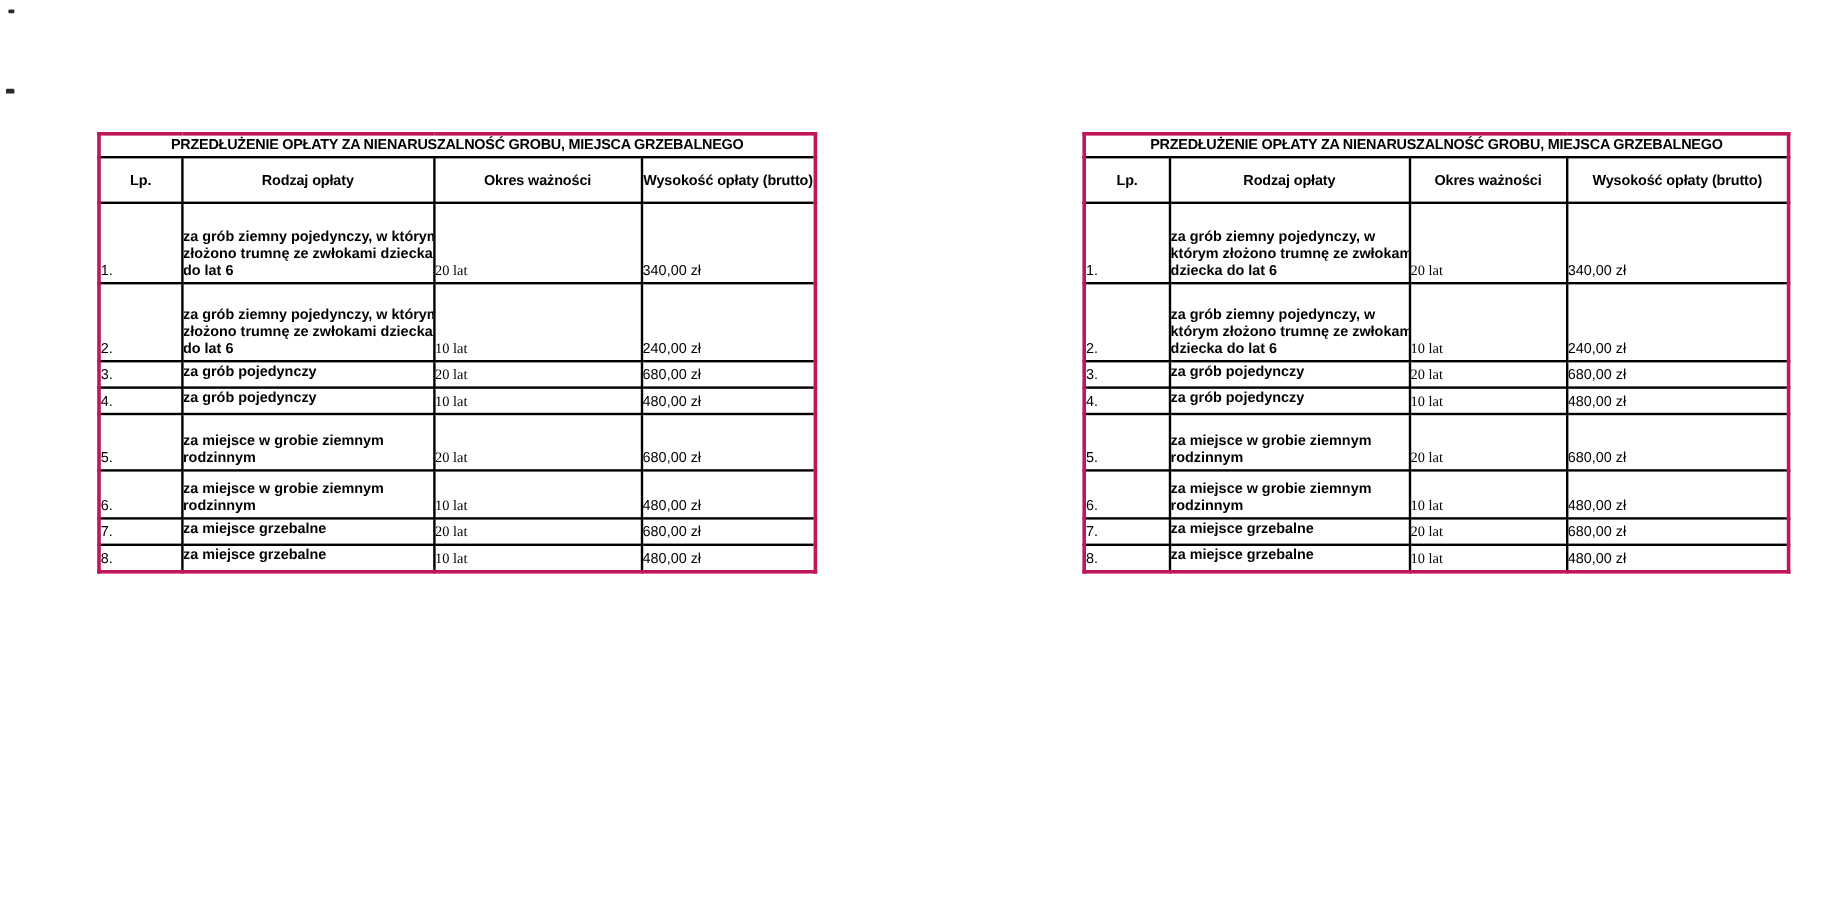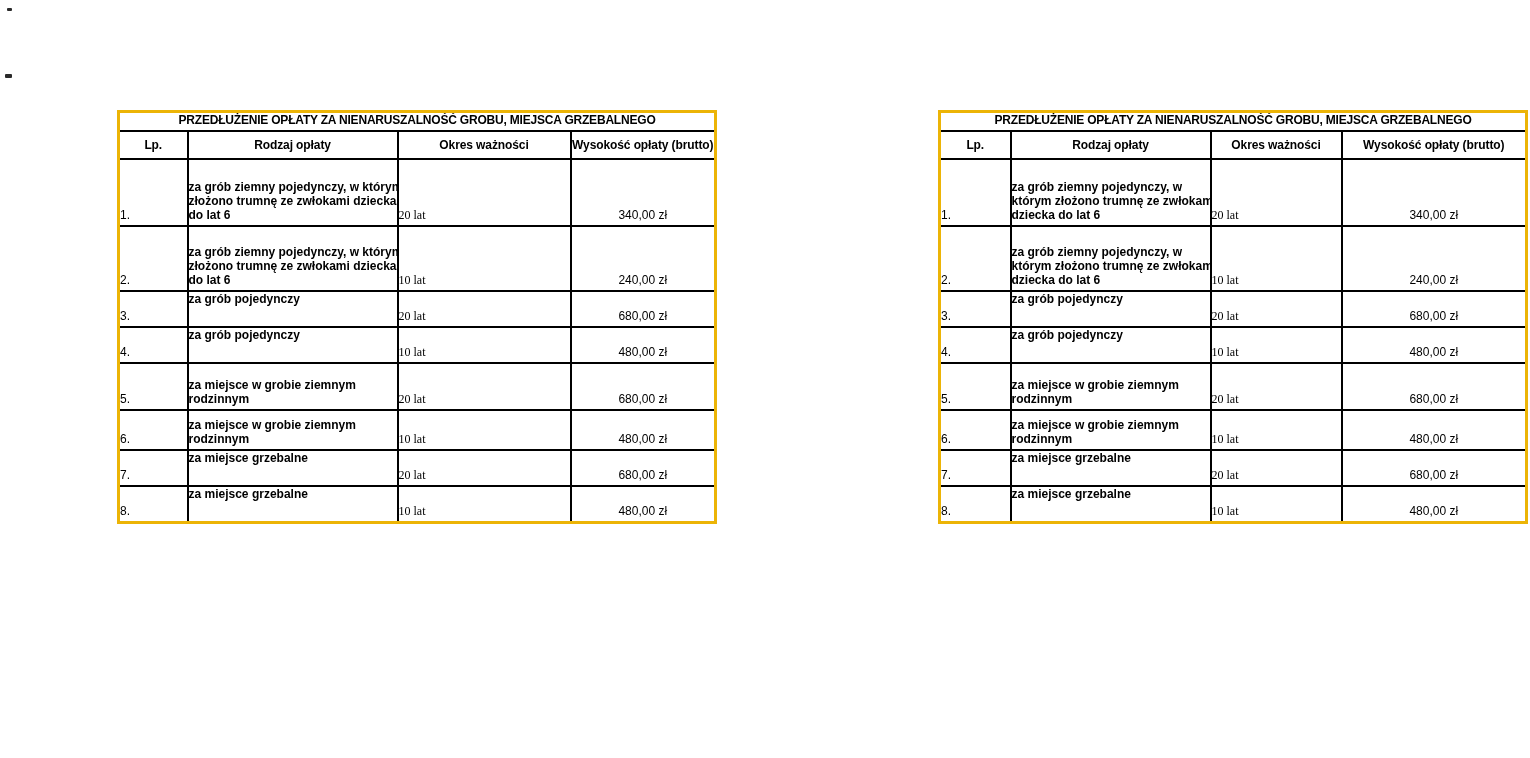--- a/index.html
+++ b/index.html
@@ -28,65 +28,64 @@
     position: absolute;
     top: 110px;
   }
   .table-wrap.left  { left: 81px;  width: 597px; }
   .table-wrap.right { left: 902px; width: 587px; }
 
   table.fees {
     border-collapse: collapse;
     table-layout: fixed;
     width: 100%;
-    border: 3px solid #eab308;
-    margin-left: 36px;
+    border: 3px solid #be185d;
   }
   table.fees th,
   table.fees td {
     border: 2px solid #000;
     font-size: 12px;
     line-height: 14px;
     vertical-align: bottom;
     padding: 0 0 3px 0;
     overflow: hidden;
     white-space: pre;
   }
   tr.title-row { height: 18px; }
   td.title-cell {
     font-weight: bold;
     font-size: 13px;
     letter-spacing: -0.2px;
     text-align: center;
     vertical-align: middle;
     padding: 1px 0 2px 0;
   }
-  tr.header-row { height: 28px; }
+  tr.header-row { height: 38px; }
   tr.header-row th {
     font-weight: bold;
     text-align: center;
     vertical-align: middle;
     padding: 2px 0;
     letter-spacing: -0.1px;
   }
   
   tr.h0 { height: 67px; }
   tr.h1 { height: 65px; }
   tr.h2 { height: 21px; }
   tr.h3 { height: 22px; }
   tr.h4 { height: 47px; }
   tr.h5 { height: 40px; }
   tr.h6 { height: 21px; }
   tr.h7 { height: 19px; }
 
   td.lp    { padding-left: 4px; }
   td.desc  { padding-left: 7px; padding-right: 4px; line-height: 21px; padding-bottom: 6px; font-weight: bold; }
-  tr.h2 td.desc, tr.h3 td.desc, tr.h6 td.desc, tr.h7 td.desc { padding-bottom: 20px; line-height: 14px; }
+  tr.h2 td.desc, tr.h3 td.desc, tr.h6 td.desc, tr.h7 td.desc { padding-bottom: 6px; line-height: 14px; }
   td.okres { padding-left: 4px; font-family: Liberation Serif, serif; }
-  td.price { text-align: center; padding-right: 6px; }
+  td.price { text-align: left; padding-right: 6px; }
 
   
   .table-wrap { filter: contrast(1.02); }
 </style>
 </head>
 <body>
 
 <div class="artifact a1"></div>
 <div class="artifact a2"></div>
 

